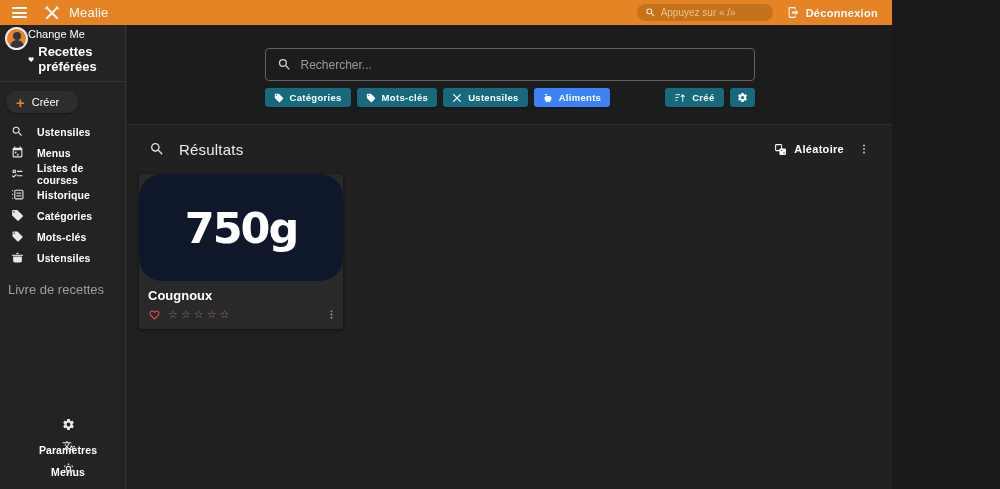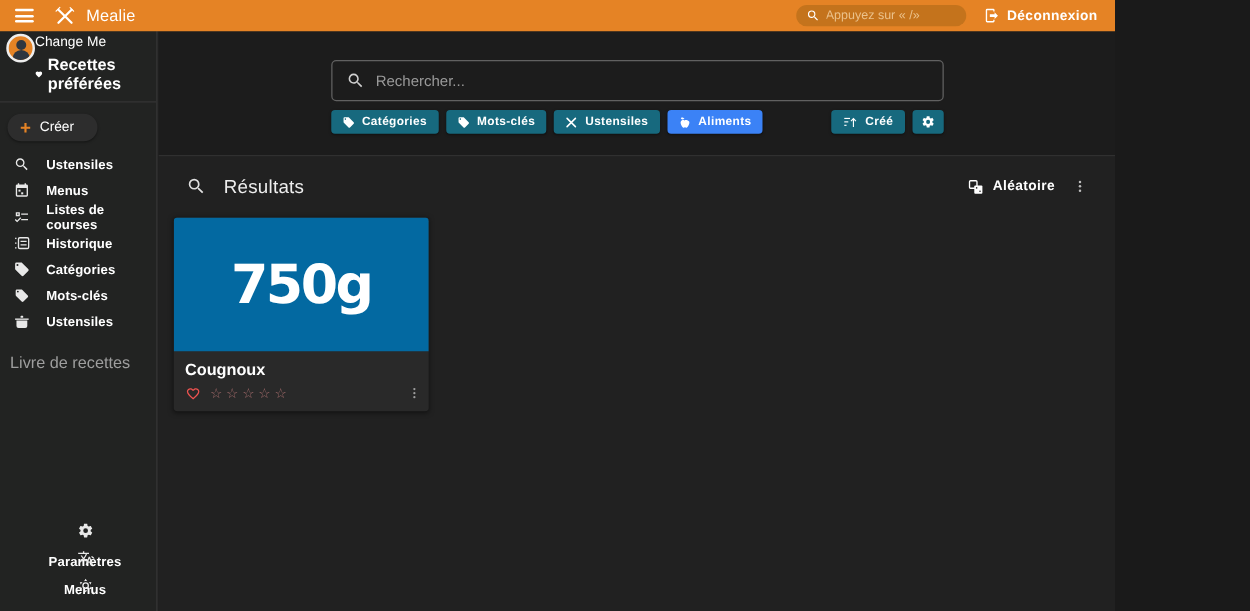--- a/index.html
+++ b/index.html
@@ -302,21 +302,21 @@
       <button class="kebab">
         <svg width="12" height="14" viewBox="0 0 24 24" fill="#bdbdbd">
           <circle cx="12" cy="5" r="2"></circle>
             <circle cx="12" cy="12" r="2"></circle>
             <circle cx="12" cy="19" r="2"></circle>
         </svg>
       </button>
     </div>
 
     <article class="card">
-      <div class="card-img" style="background: #0369a1;">
+      <div class="card-img" style="background: #0f172a; border-radius: 23px;">
         <span class="brand">750g</span>
       </div>
       <div class="card-title">Cougnoux</div>
       <div class="card-rating">
         <span class="heart-icon">
           <svg width="13" height="12" viewBox="0 0 24 24" fill="#ef5350">
             <path d="M12.1,18.55L12,18.65L11.89,18.55C7.14,14.24 4,11.39 4,8.5C4,6.5 5.5,5 7.5,5C9.04,5 10.54,6 11.07,7.36H12.93C13.46,6 14.96,5 16.5,5C18.5,5 20,6.5 20,8.5C20,11.39 16.86,14.24 12.1,18.55M16.5,3C14.76,3 13.09,3.81 12,5.08C10.91,3.81 9.24,3 7.5,3C4.42,3 2,5.41 2,8.5C2,12.27 5.4,15.36 10.55,20.03L12,21.35L13.45,20.03C18.6,15.36 22,12.27 22,8.5C22,5.41 19.58,3 16.5,3Z"></path>
           </svg>
         </span>
         <span class="star">☆</span>

